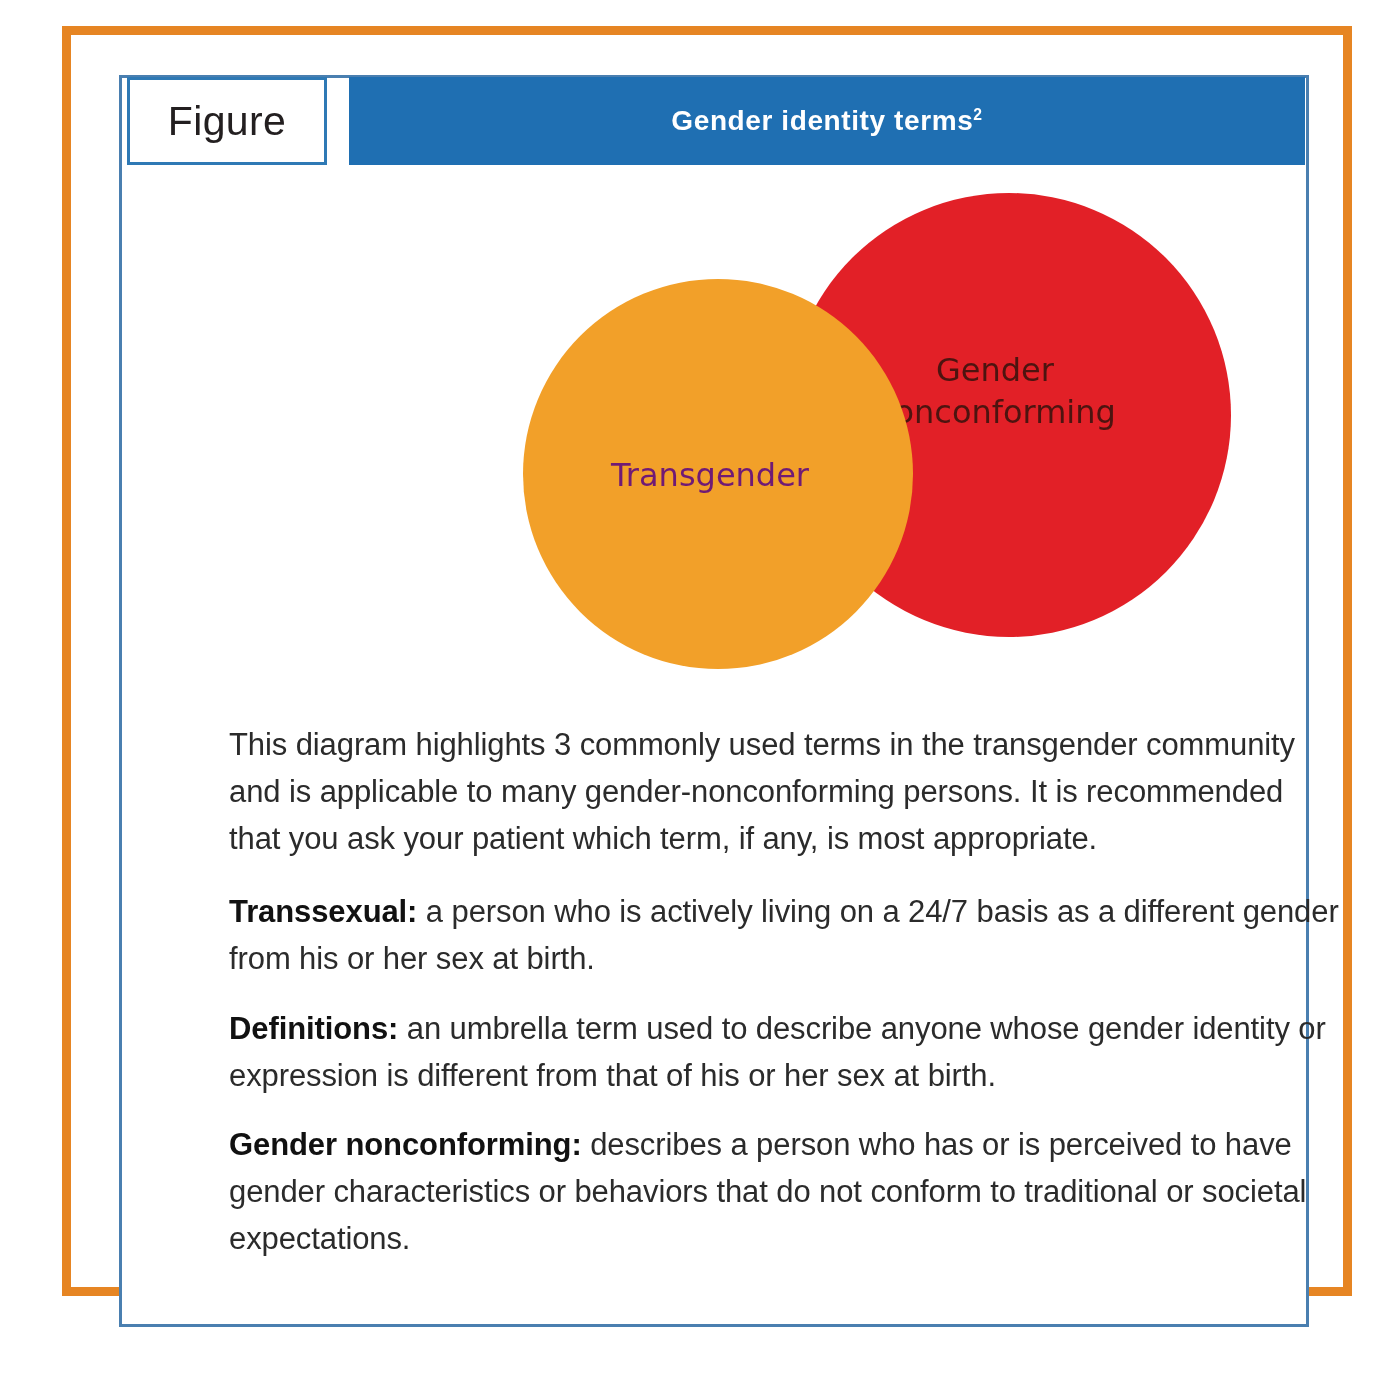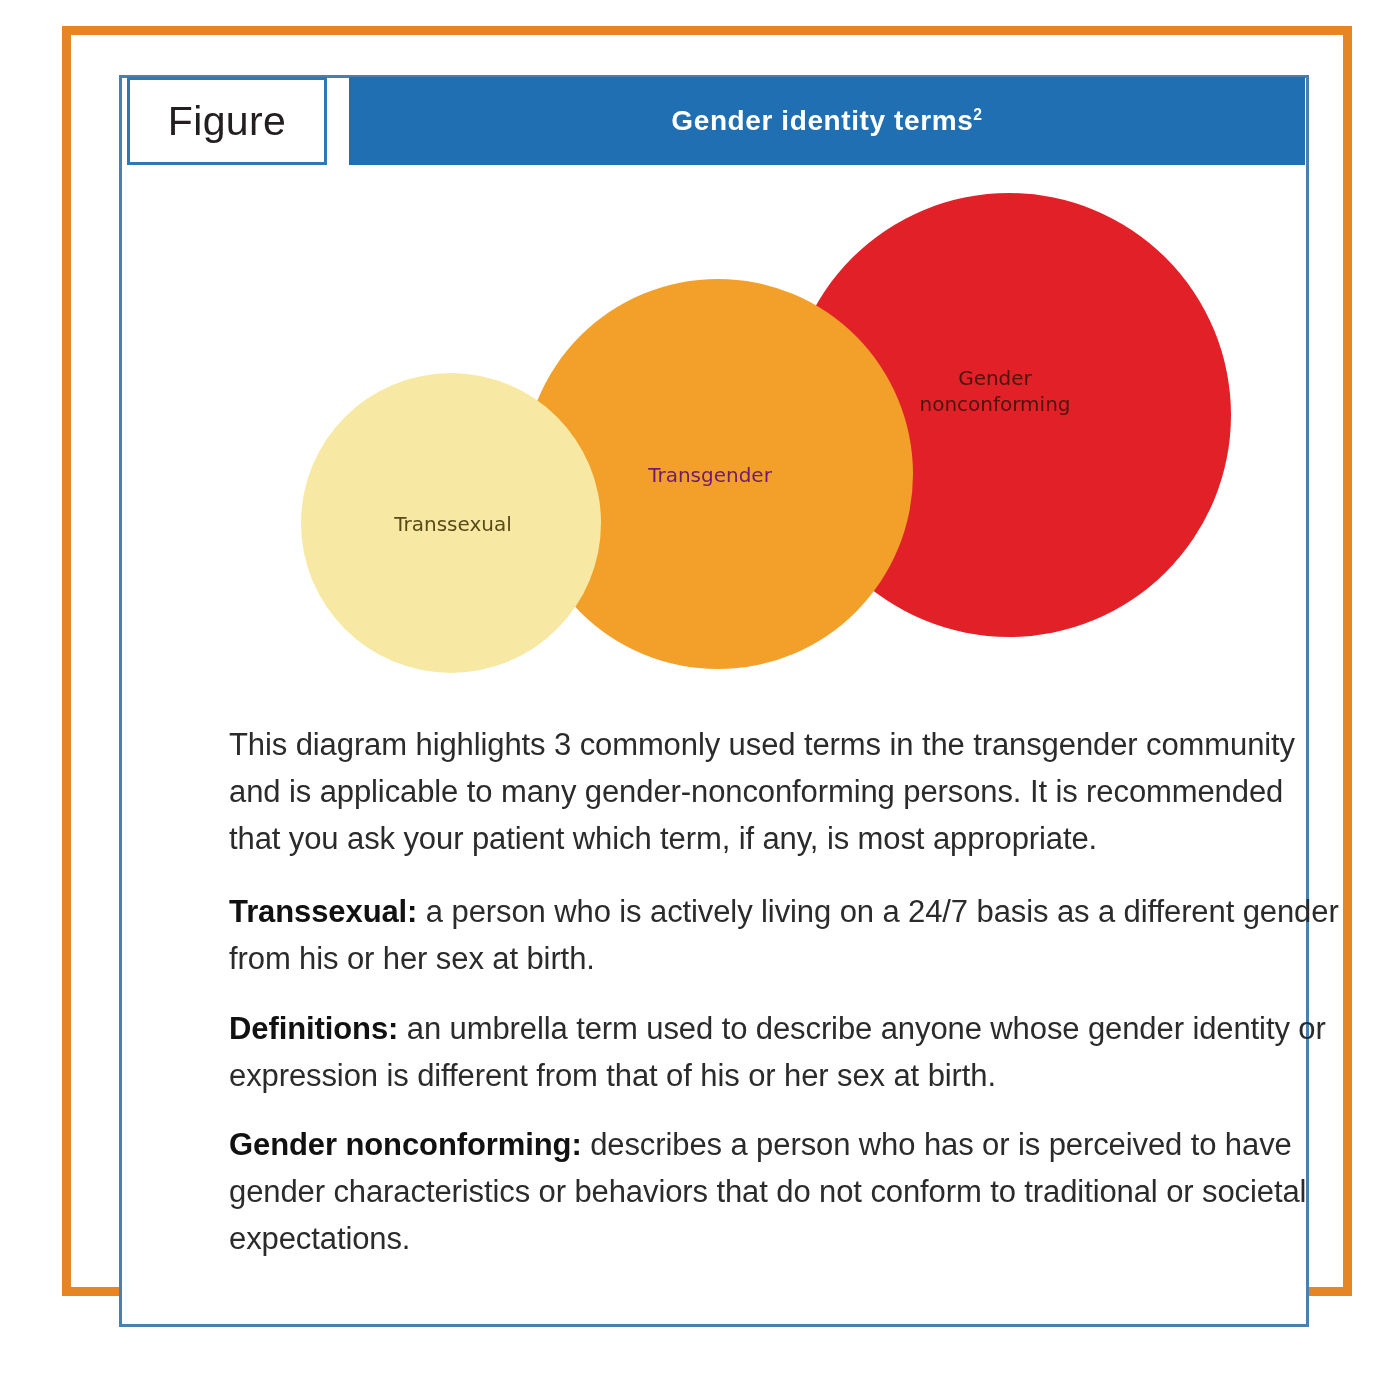--- a/index.html
+++ b/index.html
@@ -98,21 +98,21 @@
   .circle {
     position: absolute;
     border-radius: 50%;
     display: flex;
     align-items: center;
     justify-content: center;
     text-align: center;
   }
   .circle-label {
     font-family: "DejaVu Sans", sans-serif;
-    font-size: 20px;
+    font-size: 32px;
     line-height: 1.32;
     color: #4a2b12;
   }
   .circle-red {
     left: 716px;
     top: 18px;
     width: 444px;
     height: 444px;
     background: #E22027;
     z-index: 1;
@@ -198,23 +198,20 @@
     </div>
   </div>
 
   <div class="venn">
     <div class="circle circle-red">
       <span class="circle-label"><span>Gender</span><br><span>nonconforming</span></span>
     </div>
     <div class="circle circle-orange">
       <span class="circle-label">Transgender</span>
     </div>
-    <div class="circle circle-yellow">
-      <span class="circle-label">Transsexual</span>
-    </div>
   </div>
 
   <div class="body-text">
     <p class="intro-para">This diagram highlights 3 commonly used terms in the transgender community and is applicable to many gender-nonconforming persons. It is recommended that you ask your patient which term, if any, is most appropriate.</p>
 
 
     <p class="definition"><span class="term">Transsexual:</span><span> a person who is actively living on a 24/7 basis as a different gender from his or her sex at birth.</span></p>
 
     <p class="definition"><span class="term">Definitions:</span><span> an umbrella term used to describe anyone whose gender identity or expression is different from that of his or her sex at birth.</span></p>
 

